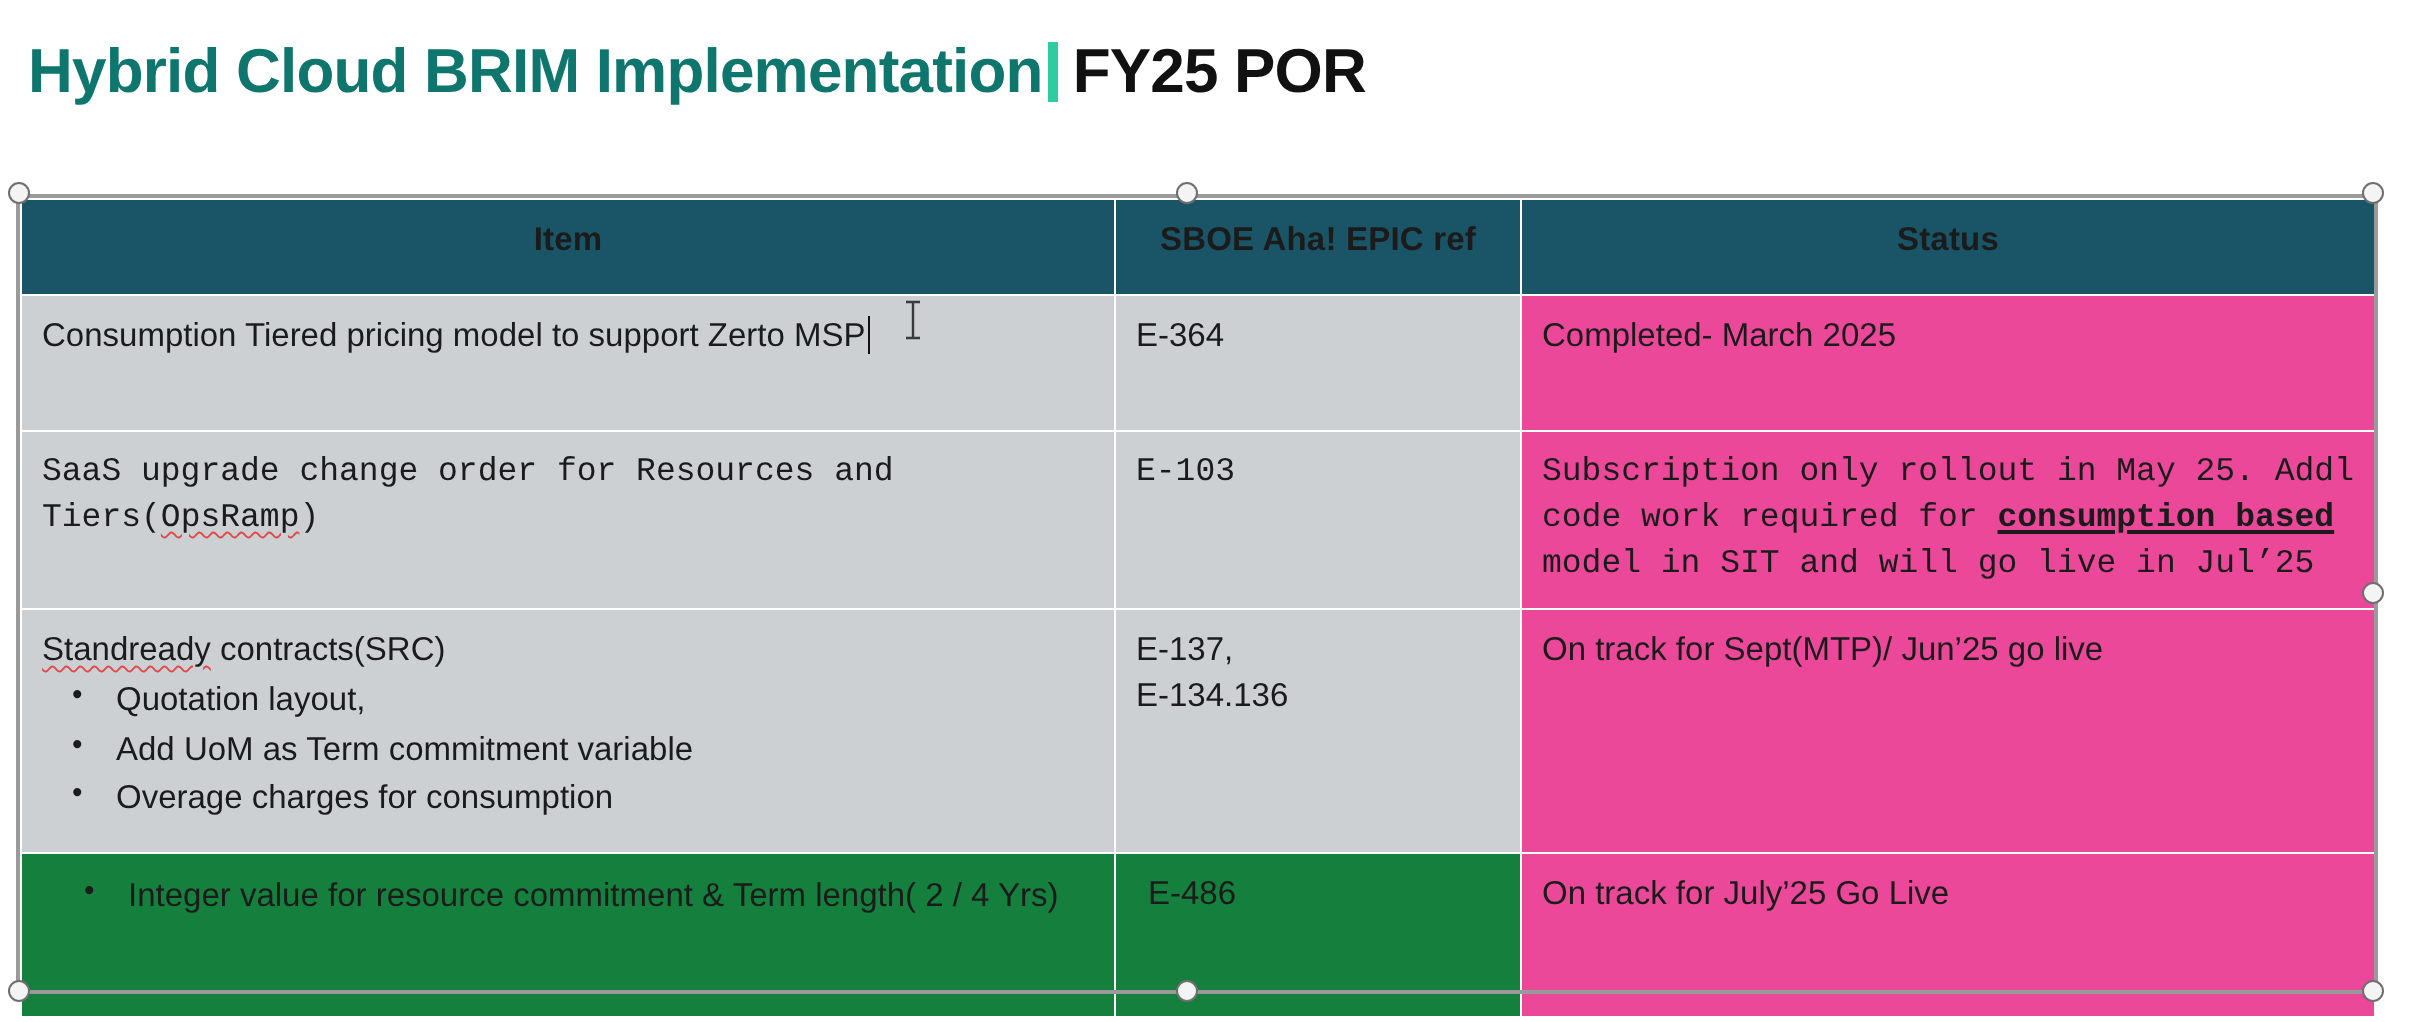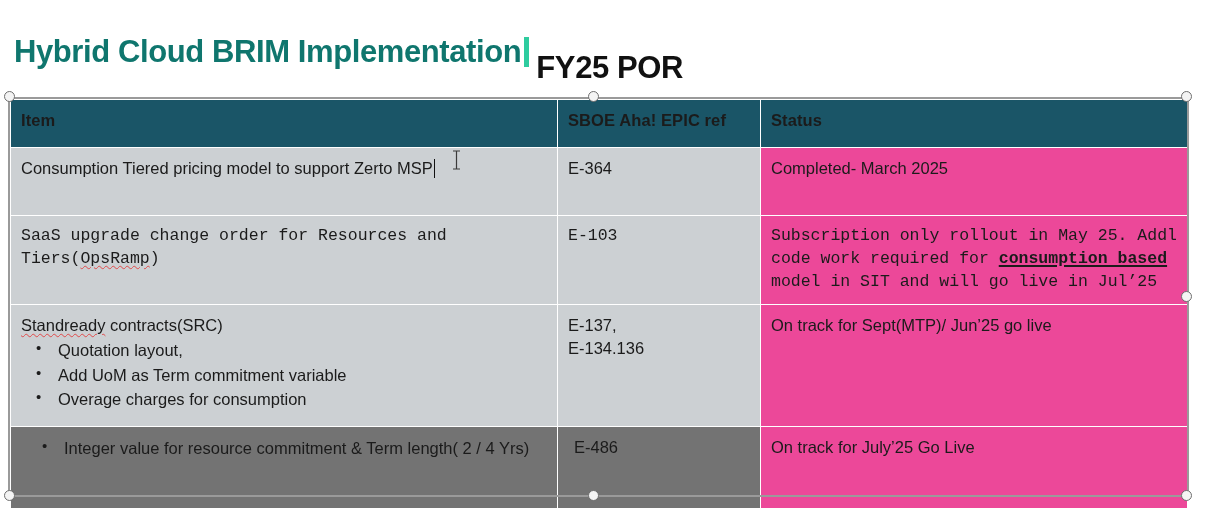--- a/index.html
+++ b/index.html
@@ -30,21 +30,21 @@
   }
   .title-main { color: #0f766e; }
   .title-divider {
     display: inline-block;
     width: 5px;
     height: 30px;
     background: #2ecc9f;
     margin: 0 7px 0 3px;
     flex: 0 0 auto;
   }
-  .title-accent { color: #111111; margin-top: 32px; }
+  .title-accent { color: #111111; }
 
   
   .table-wrap {
     position: absolute;
     left: 10px;
     top: 99px;
     width: 1177px;
     height: 398px;
   }
   table.por-table {
@@ -70,27 +70,27 @@
   
   thead th {
     background: #1a5567;
     color: #ffffff;
     font-weight: bold;
     font-size: 16px;
     letter-spacing: 0.1px;
     height: 30px;
     padding-top: 7px;
     padding-bottom: 7px;
-    text-align: left;
+    text-align: center;
     border-color: #ffffff;
   }
 
   
   td.item-cell, td.ref-cell { background: #ccd0d3; }
-  tr.row-light td.item-cell, tr.row-light td.ref-cell { background: #737373; padding-left: 16px; }
+  tr.row-light td.item-cell, tr.row-light td.ref-cell { background: #15803d; padding-left: 16px; }
   td.status-cell { background: #ec4899; }
 
   .cell-line { margin: 0; }
 
   ul.bullets {
     margin: 0;
     padding: 0 0 0 2px;
     list-style: none;
   }
   ul.bullets li {

